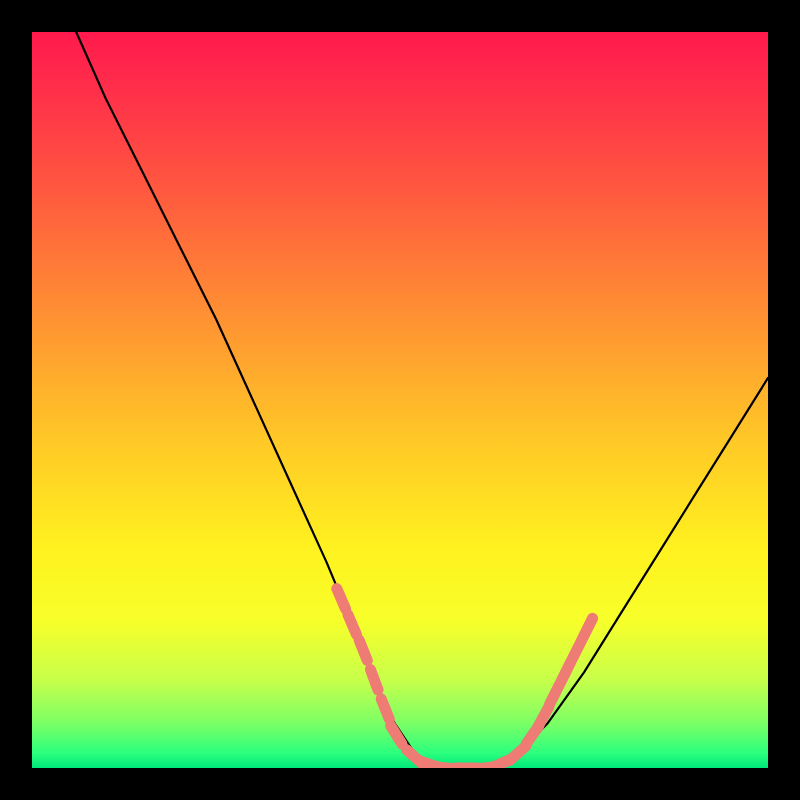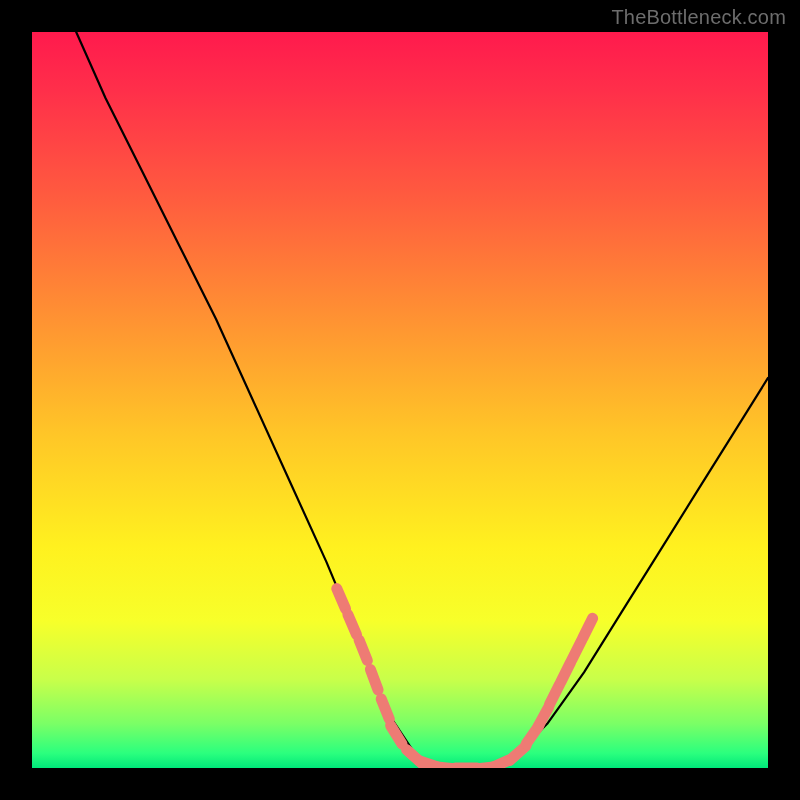--- a/index.html
+++ b/index.html
@@ -82,14 +82,13 @@
           <line x1="477.5" y1="728.6" x2="494.0" y2="714.0" stroke="#ee7b74" stroke-width="11" stroke-linecap="round"></line>
           <line x1="494.2" y1="711.9" x2="506.8" y2="693.9" stroke="#ee7b74" stroke-width="11" stroke-linecap="round"></line>
           <line x1="506.3" y1="694.1" x2="516.8" y2="674.8" stroke="#ee7b74" stroke-width="11" stroke-linecap="round"></line>
           <line x1="517.6" y1="672.2" x2="527.5" y2="652.6" stroke="#ee7b74" stroke-width="11" stroke-linecap="round"></line>
           <line x1="528.7" y1="650.2" x2="538.5" y2="630.5" stroke="#ee7b74" stroke-width="11" stroke-linecap="round"></line>
           <line x1="539.7" y1="628.1" x2="549.6" y2="608.4" stroke="#ee7b74" stroke-width="11" stroke-linecap="round"></line>
           <line x1="550.8" y1="606.0" x2="560.6" y2="586.3" stroke="#ee7b74" stroke-width="11" stroke-linecap="round"></line>
         </g>
     </svg>
   </div>
-  <div class="watermark">TheBottleneck.com</div>
 </div>
 
 </body></html>

